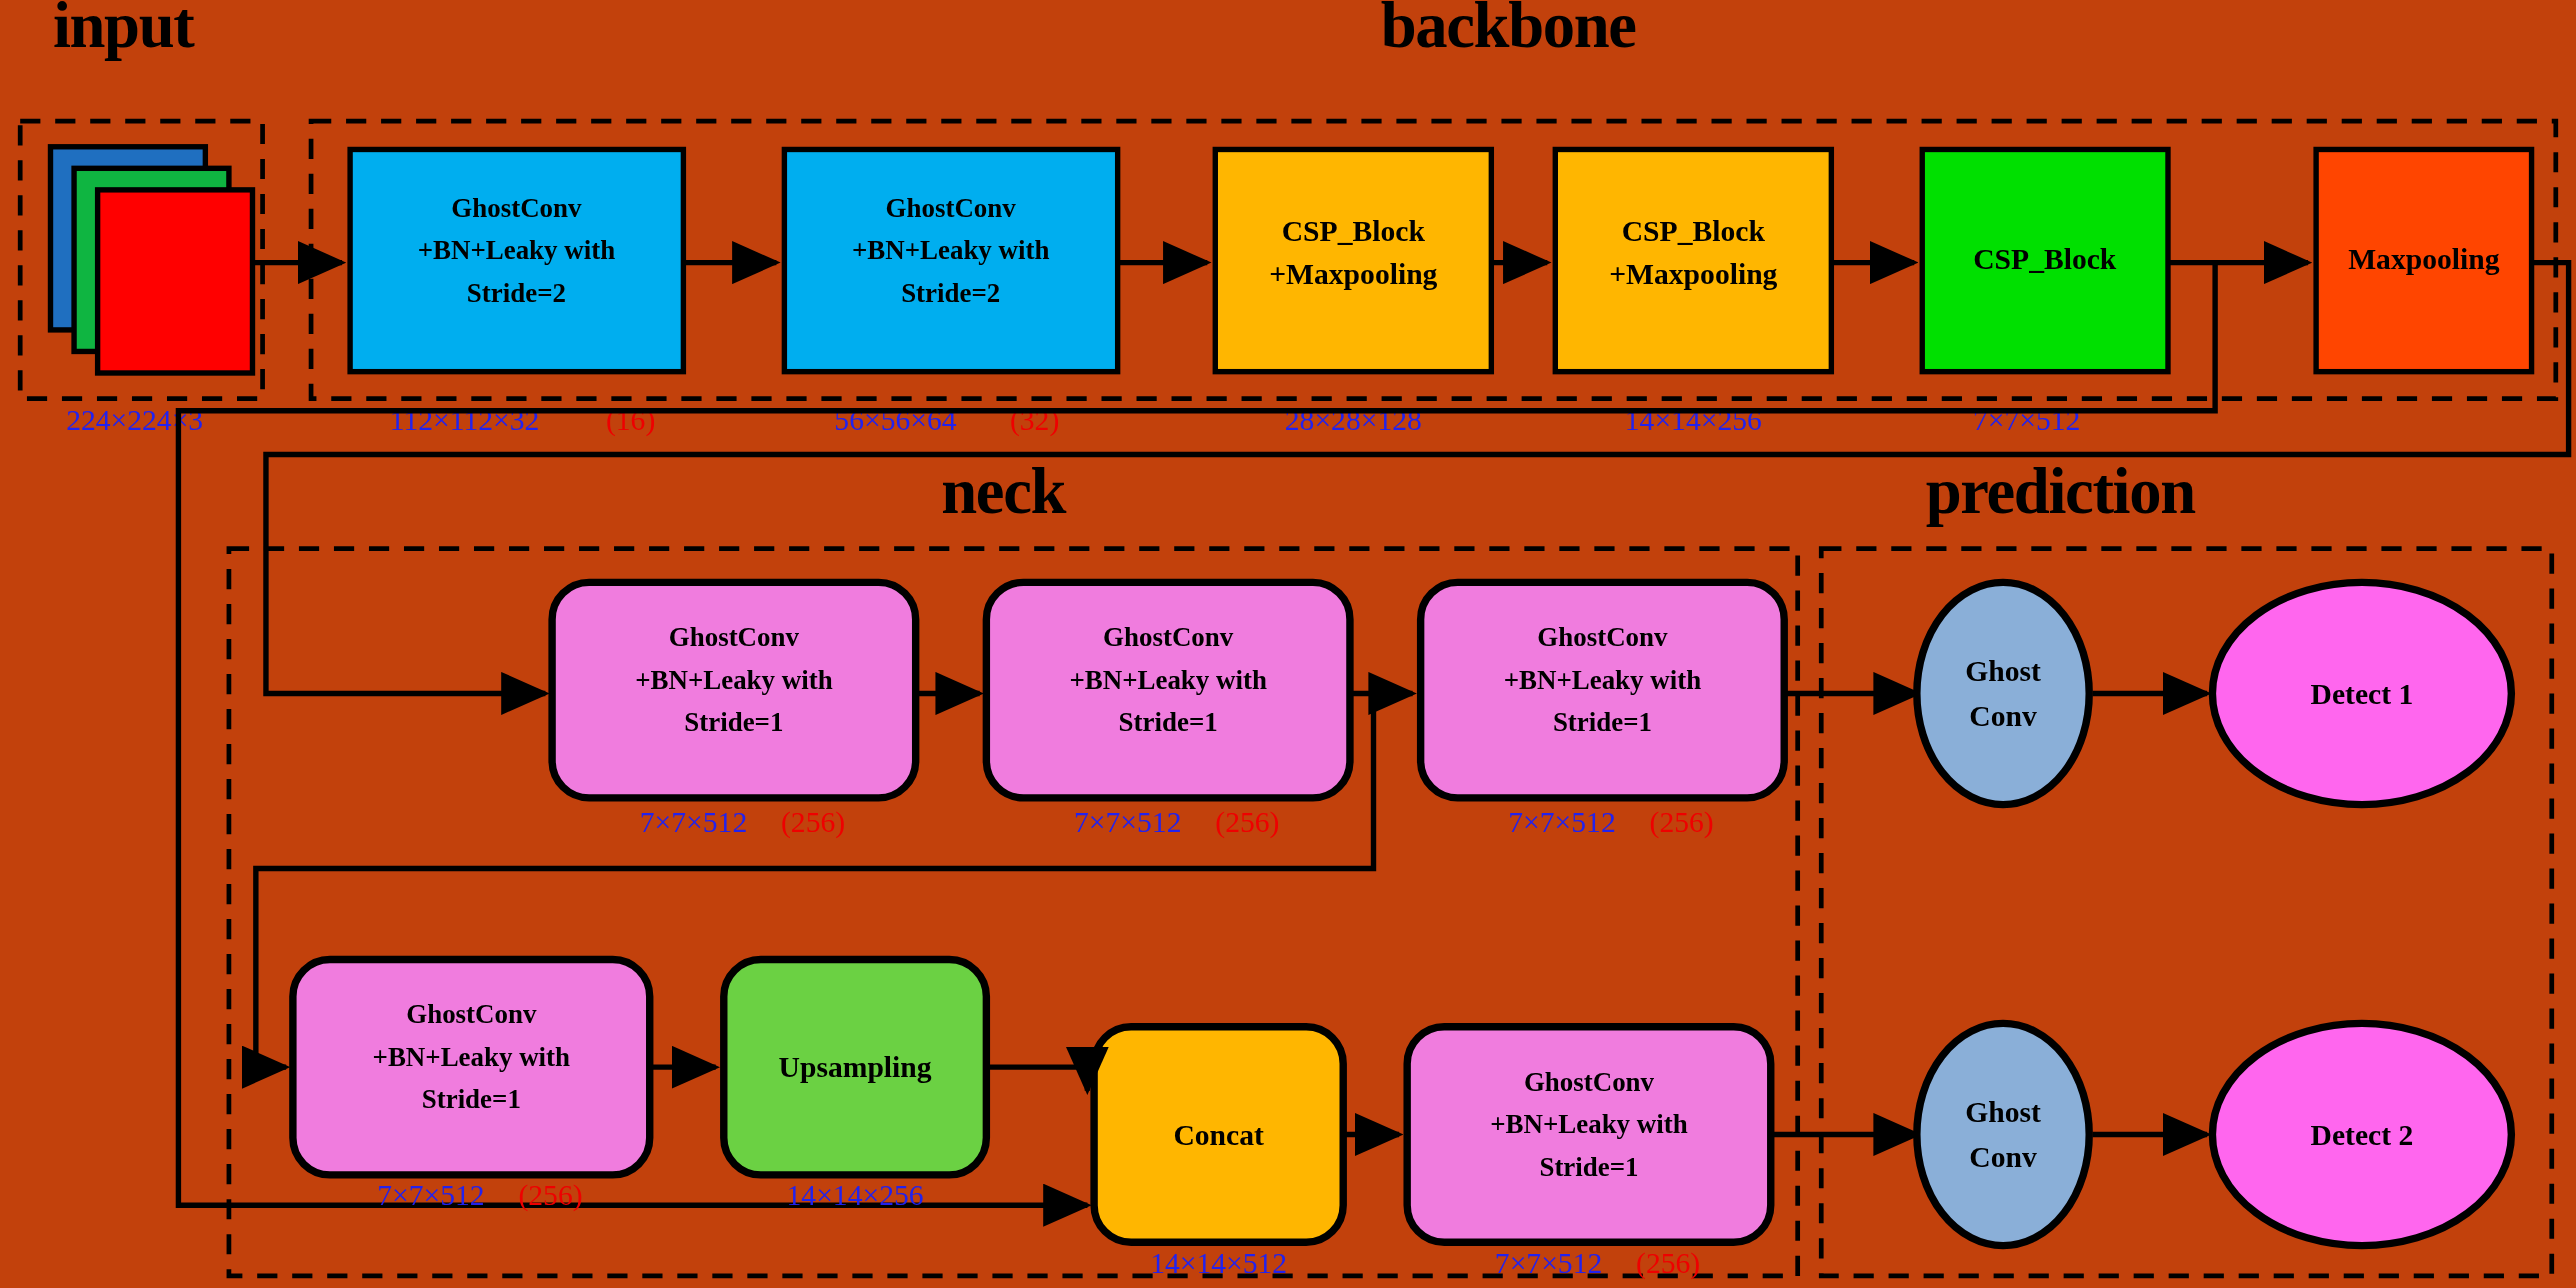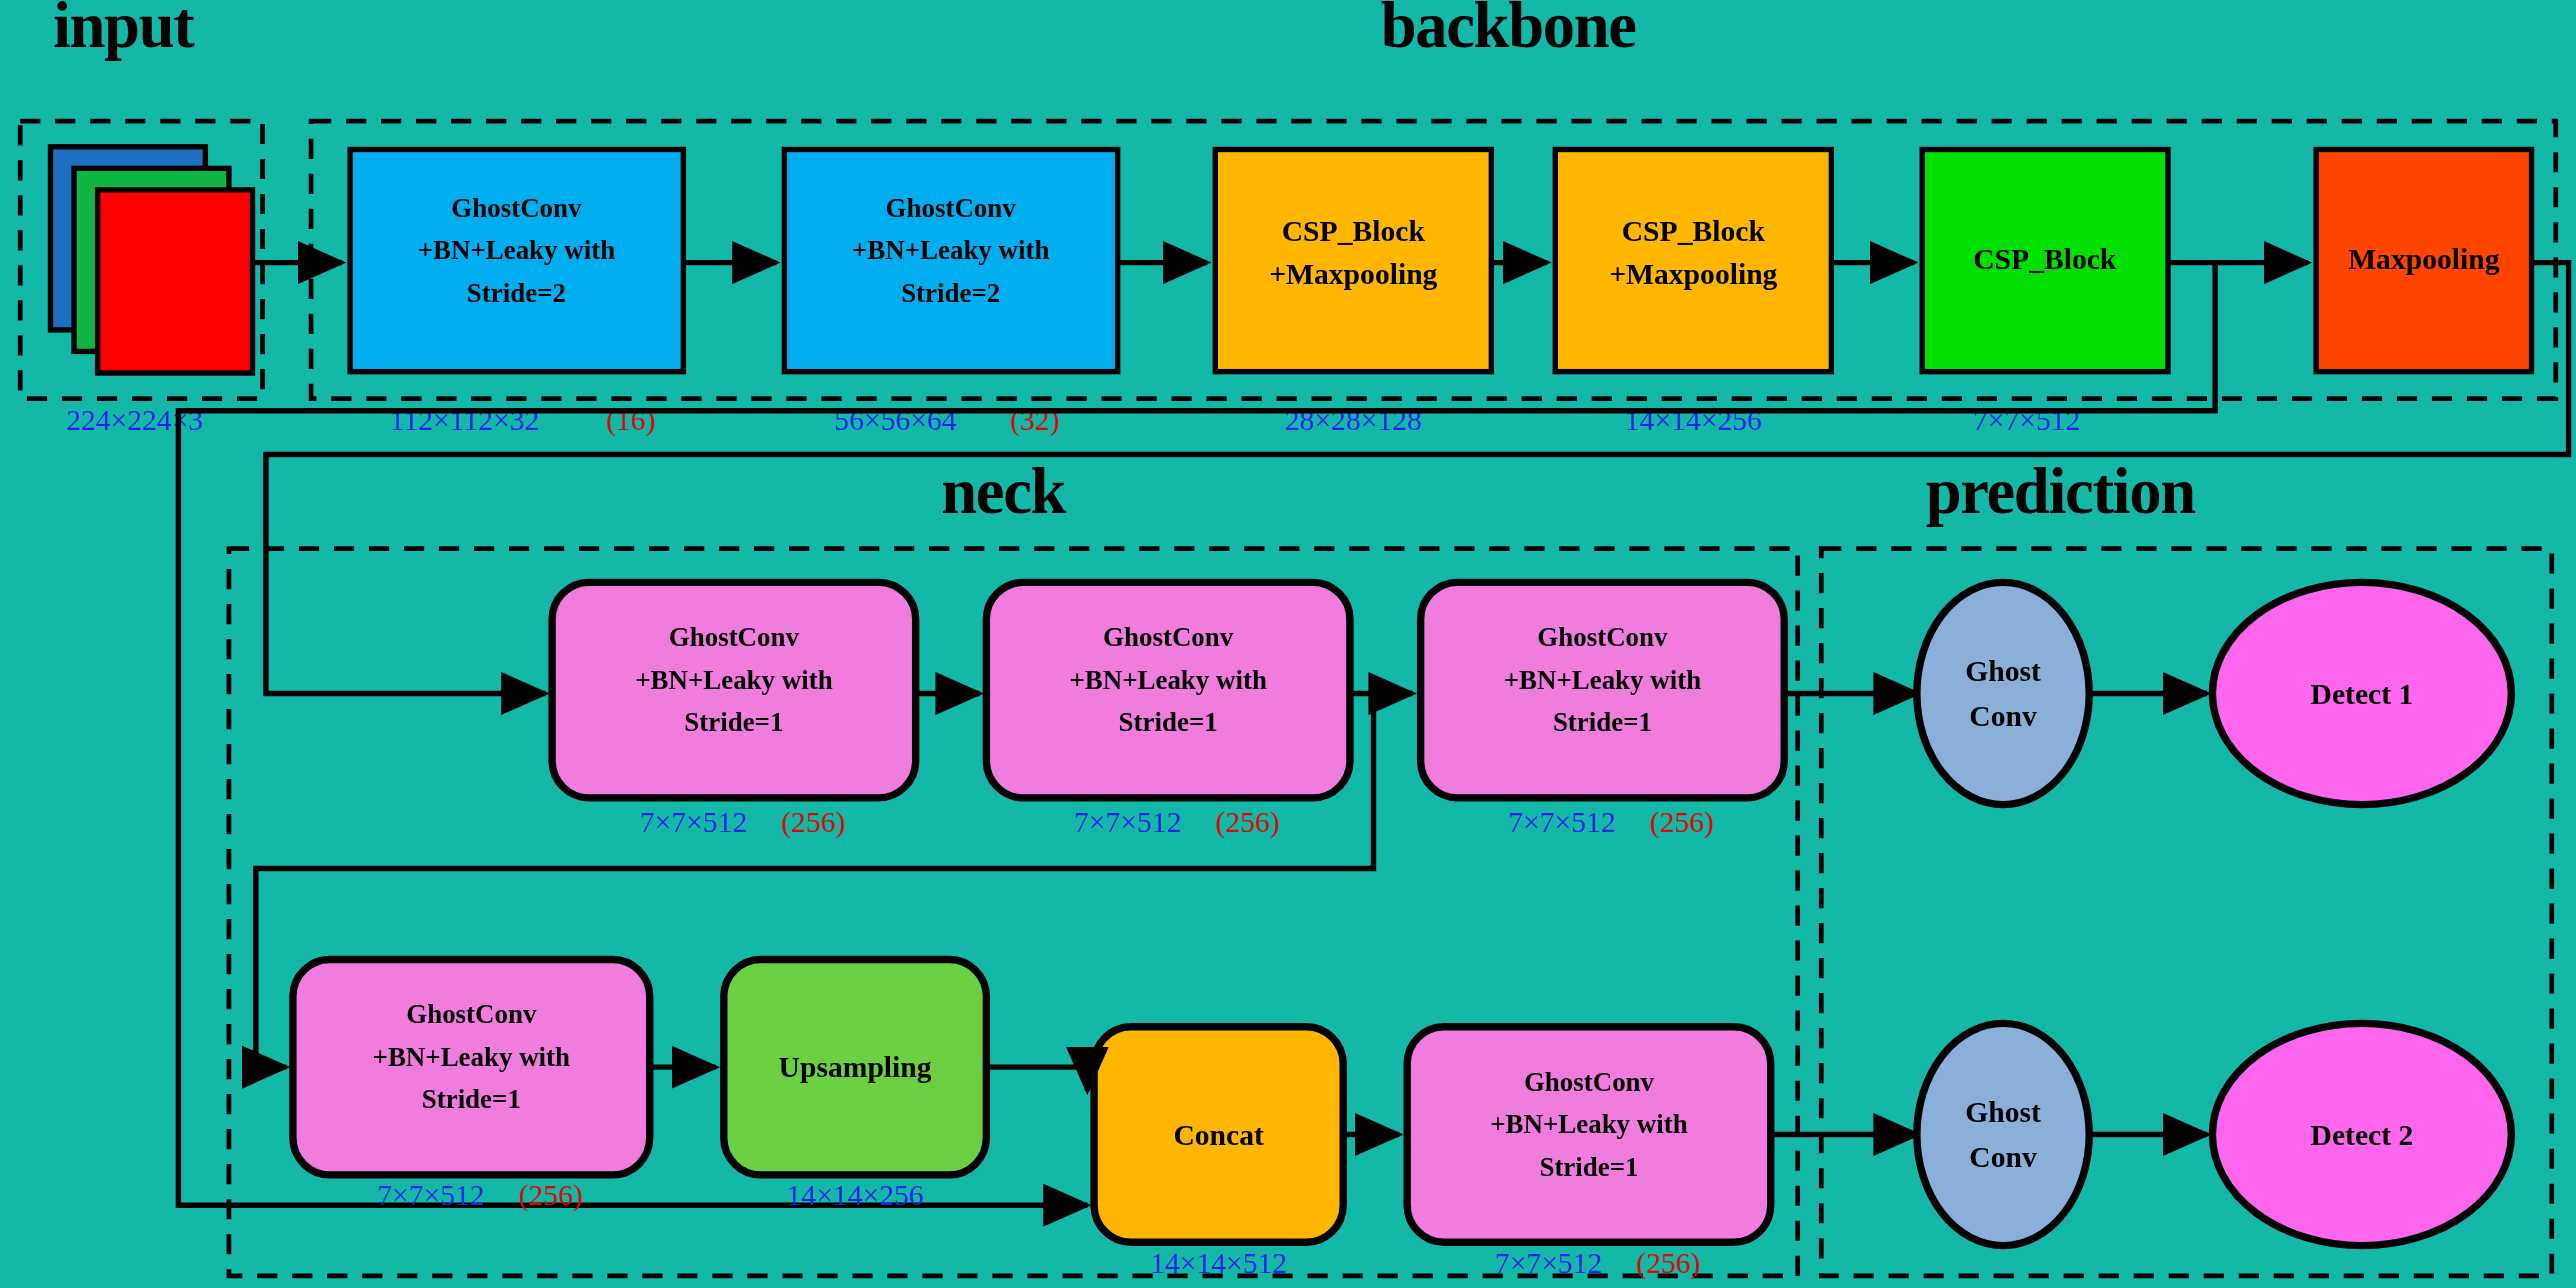--- a/index.html
+++ b/index.html
@@ -1,18 +1,18 @@
 <!DOCTYPE html>
 <html style="font-size:10.8px"><head>
 <meta charset="utf-8">
 <style>
   html,body{margin:0;padding:0;background:#ffffff;}
   body{width:2576px;height:1288px;overflow:hidden;
        font-family:"Liberation Serif",serif;}
-  #stage{position:relative;width:2576px;height:1288px;background:#14b8a6;}
+  #stage{position:relative;width:2576px;height:1288px;background:#c2410c;}
   svg{position:absolute;left:0;top:0;width:2576px;height:1288px;}
 
   .sect-title{font-family:"Liberation Serif",serif;font-weight:700;
               font-size:96px;fill:#000;text-anchor:middle;
               letter-spacing:-2px;}
   .blk-txt{font-family:"Liberation Serif",serif;font-weight:700;
            font-size:40px;fill:#000;text-anchor:middle;}
   .blk-txt-lg{font-family:"Liberation Serif",serif;font-weight:700;
            font-size:44px;fill:#000;text-anchor:middle;}
   .ell-txt{font-family:"Liberation Serif",serif;font-weight:700;

